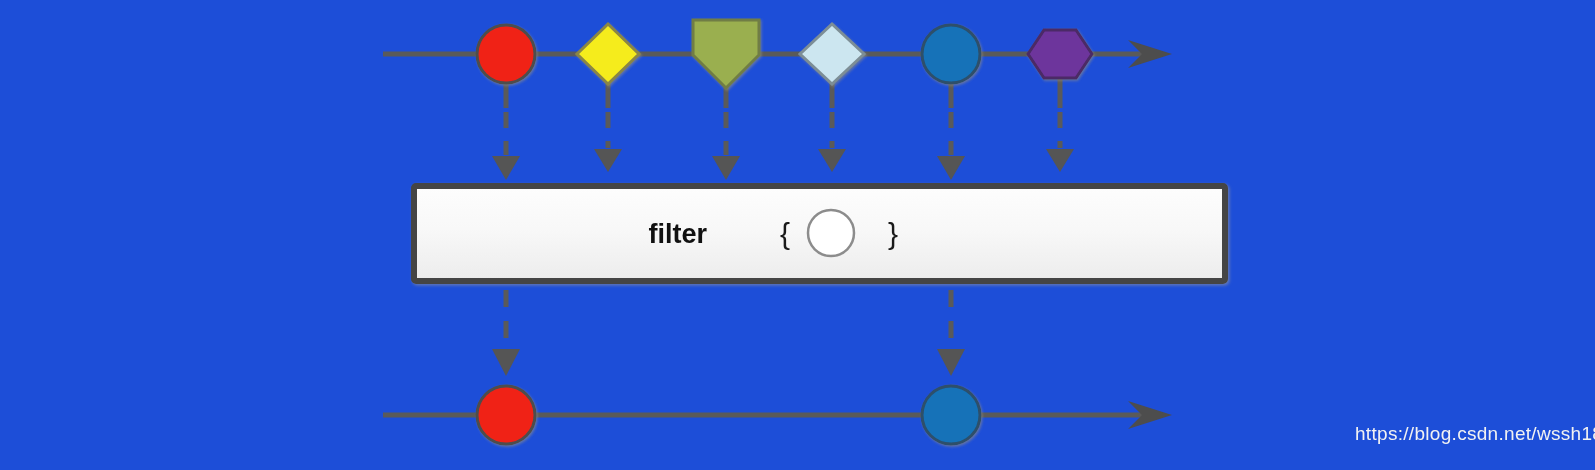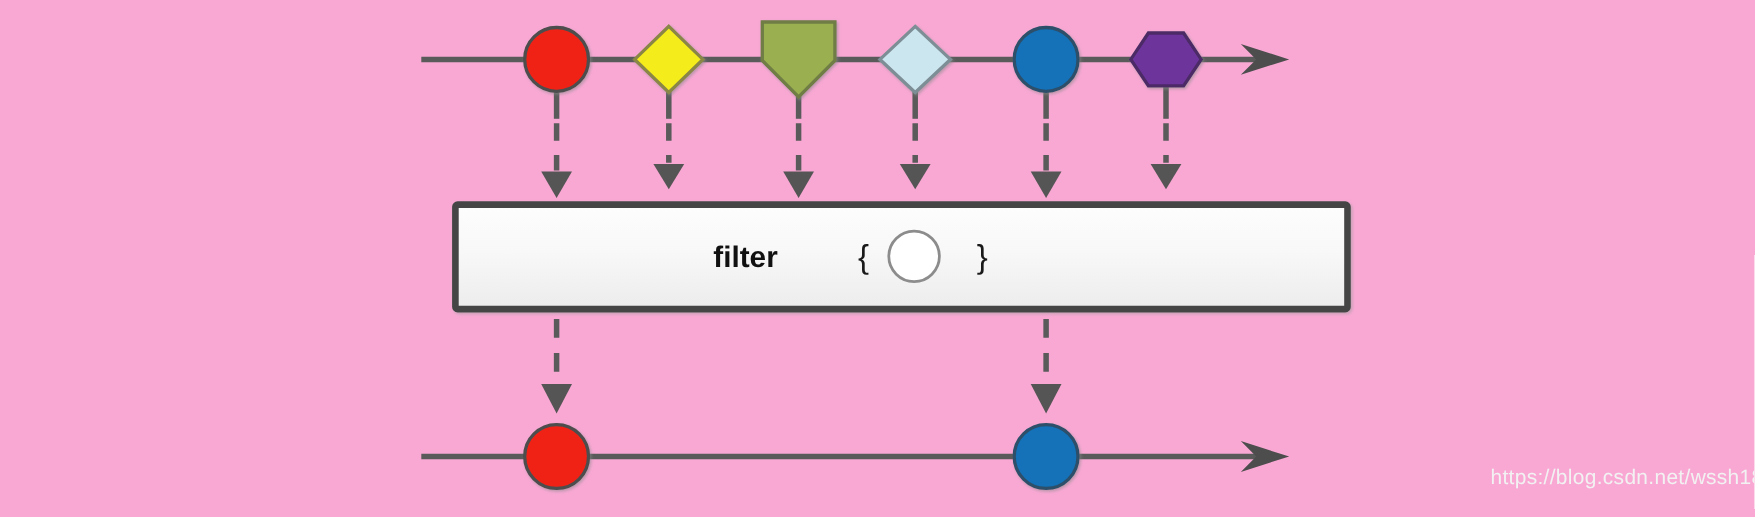--- a/index.html
+++ b/index.html
@@ -7,21 +7,21 @@
     padding: 0;
     background: #ffffff;
   }
   body {
     font-family: "Liberation Sans", sans-serif;
   }
   #diagram-root {
     position: relative;
     width: 1595px;
     height: 470px;
-    background: #f9a8d4;
+    background: #1d4ed8;
     overflow: hidden;
   }
   #marble-svg {
     position: absolute;
     left: 0;
     top: 0;
     width: 1595px;
     height: 470px;
     display: block;
   }

